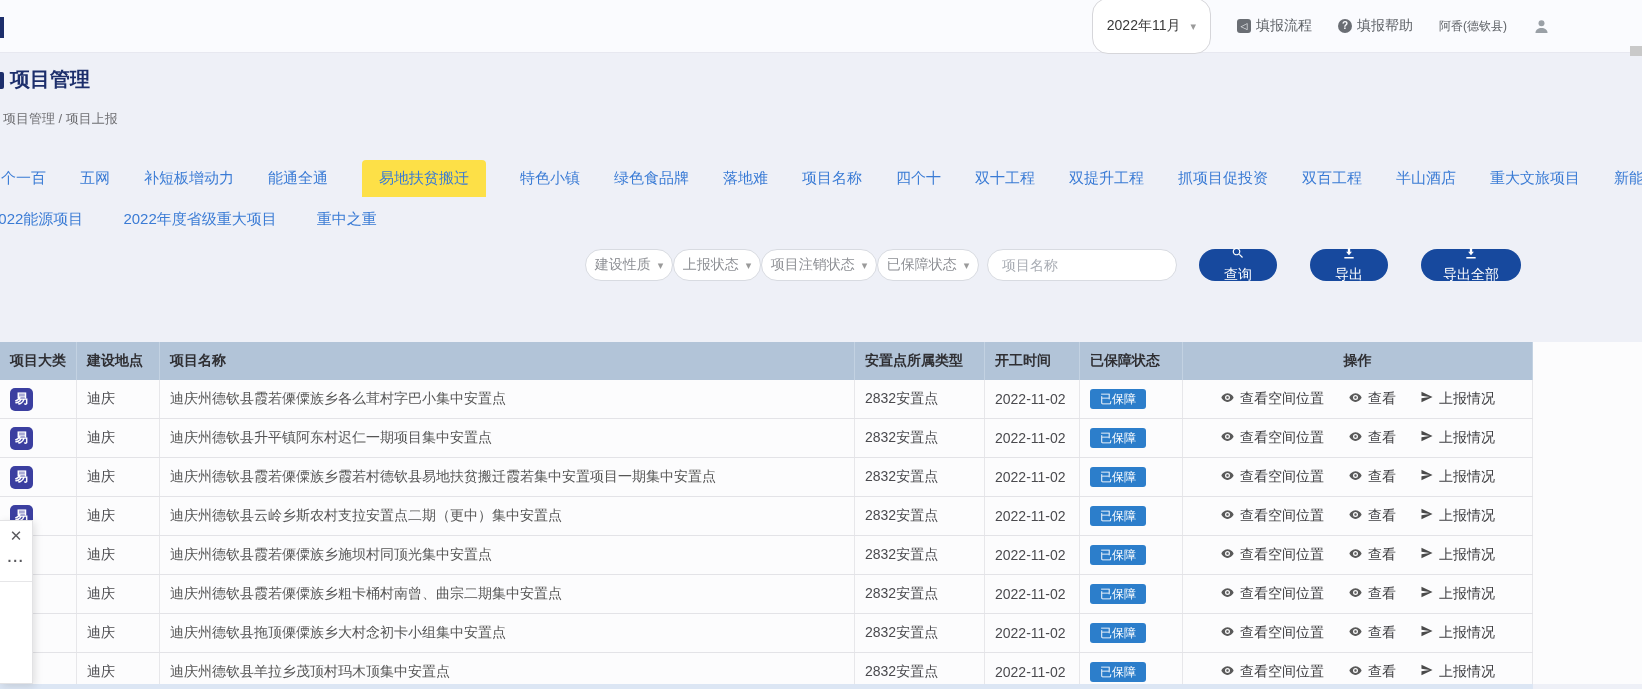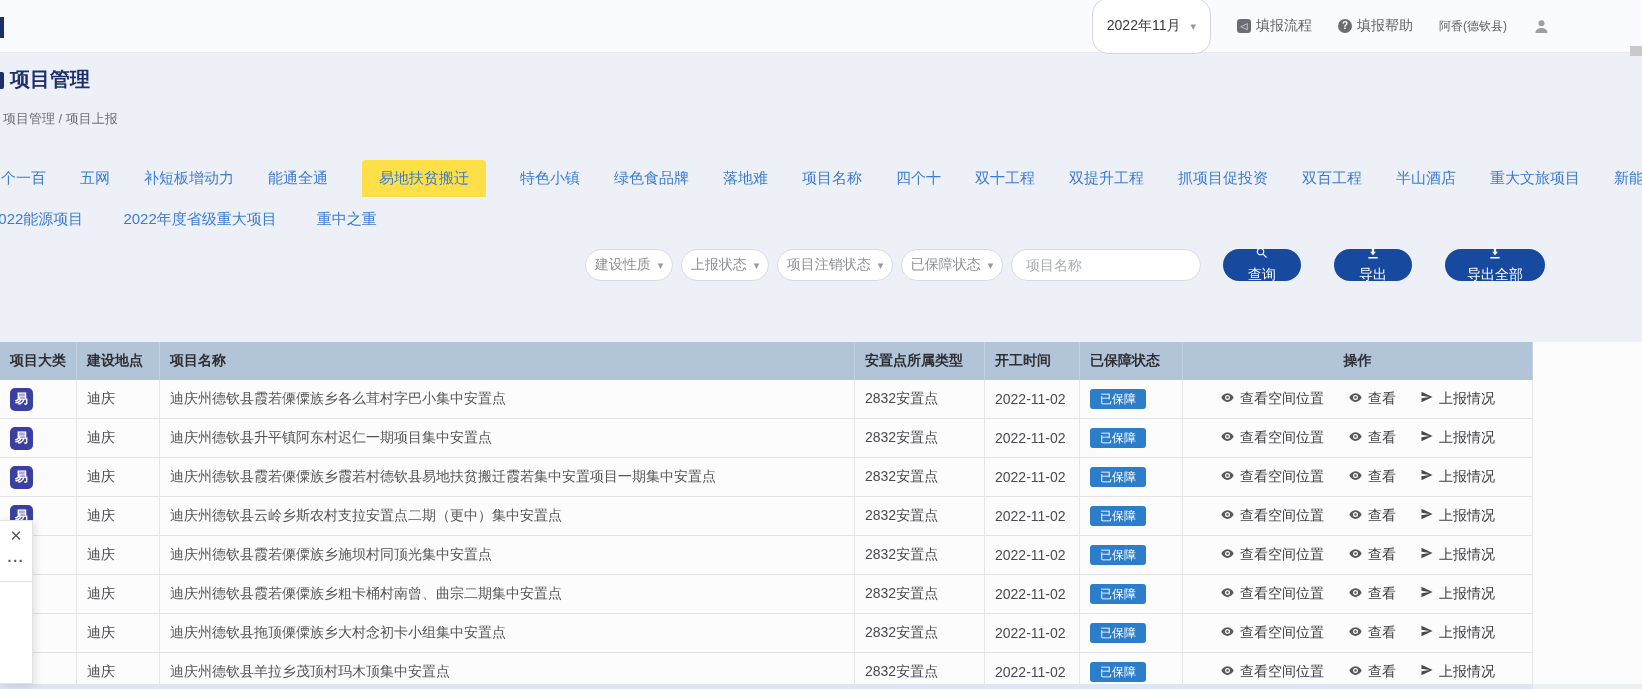--- a/index.html
+++ b/index.html
@@ -114,21 +114,21 @@
     <div class="tab">重大文旅项目</div>
     <div class="tab">新能源项目</div>
   </div>
 <div class="tab-row2">
     <div class="tab">2022能源项目</div>
     <div class="tab">2022年度省级重大项目</div>
     <div class="tab">重中之重</div>
   </div>
 
 <div class="filter-row">
-  <span id="pills" style="display:flex;gap:8px;">
+  <span id="pills" style="display:flex;">
       <div class="pill" style="width: 88px;">
         <span>建设性质</span>
         <span class="caret">▾</span>
       </div>
       <div class="pill" style="width: 88px;">
         <span>上报状态</span>
         <span class="caret">▾</span>
       </div>
       <div class="pill" style="width: 116px;">
         <span>项目注销状态</span>

